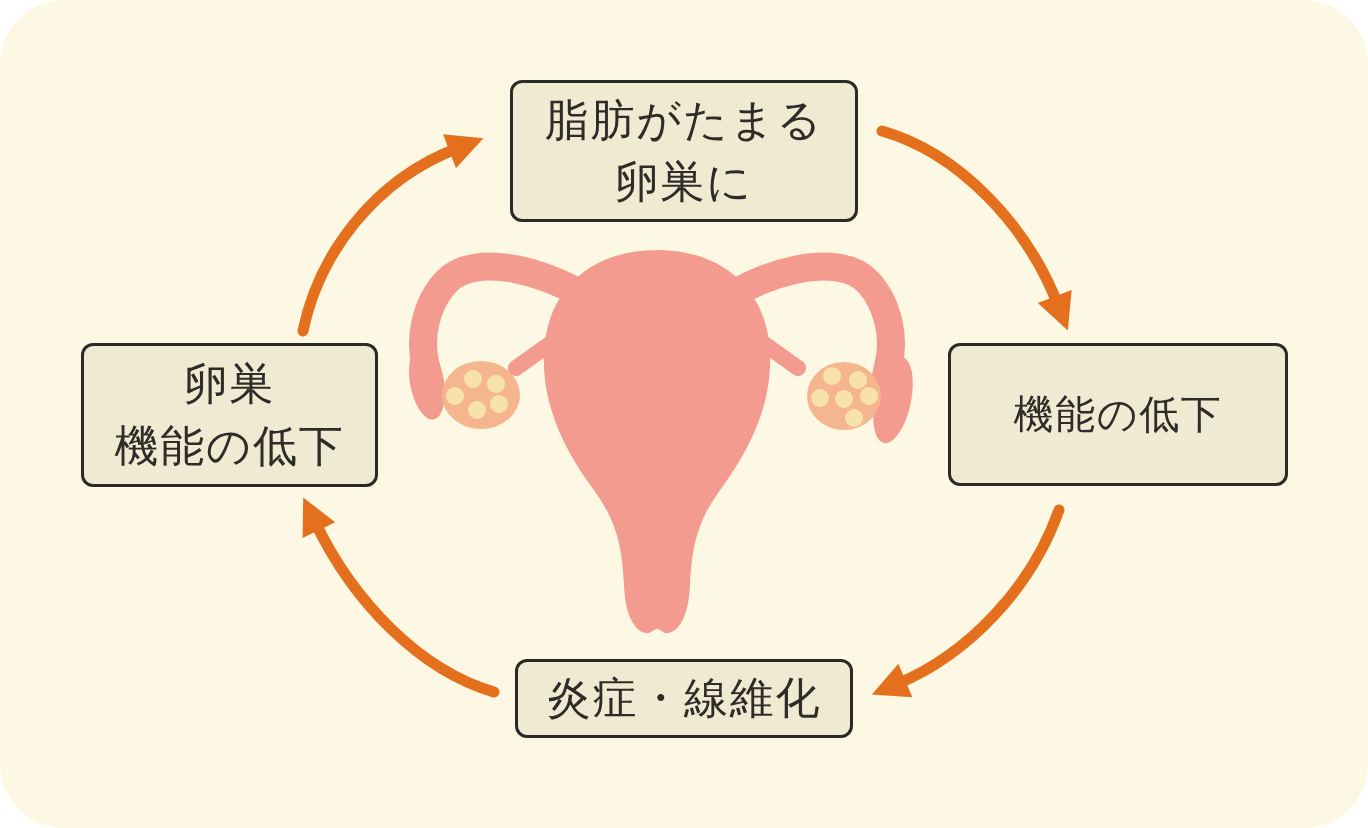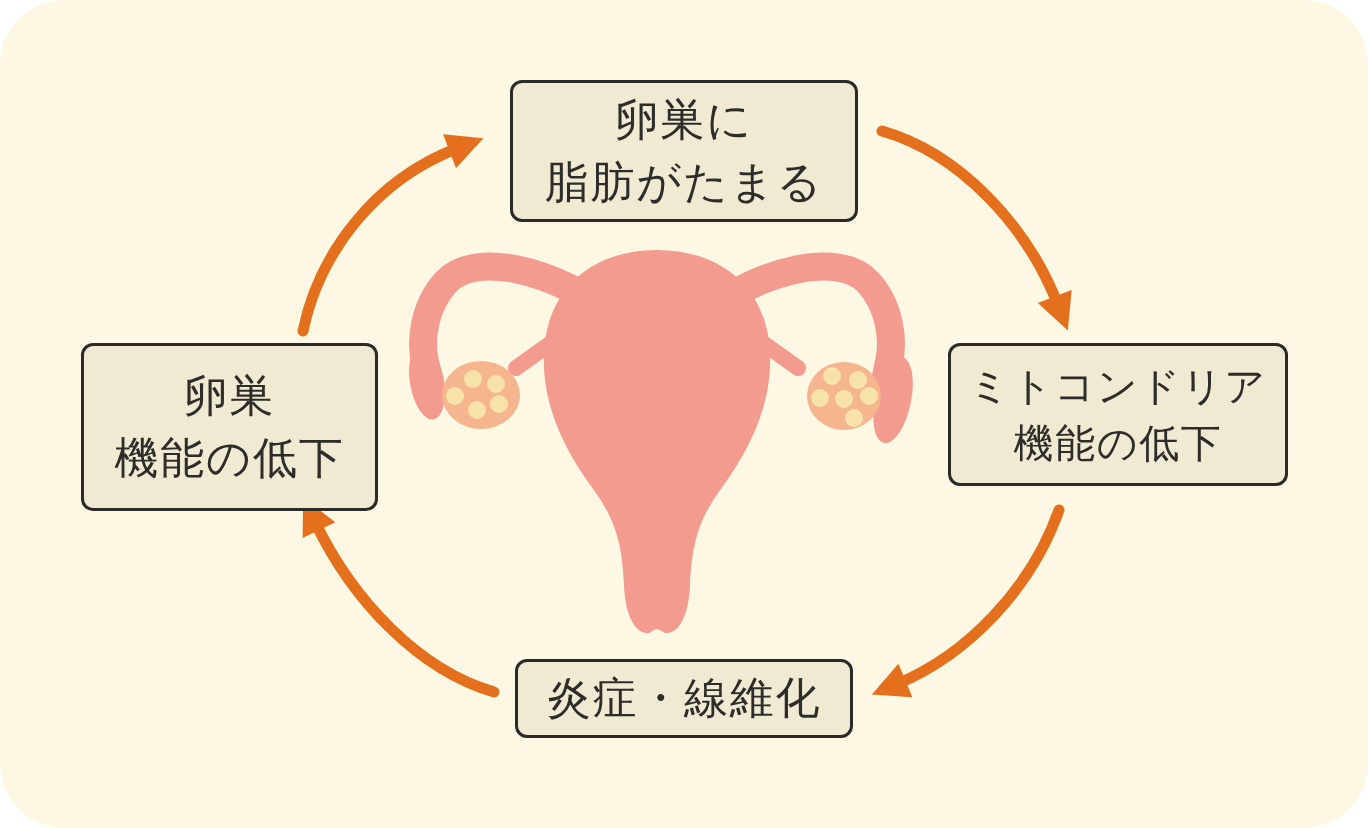--- a/index.html
+++ b/index.html
@@ -40,21 +40,21 @@
     align-items: center;
     justify-content: center;
     text-align: center;
     letter-spacing: 0.04em;
     font-weight: 500;
     line-height: 1.42;
   }
   .box-top    { left: 510px; top: 80px;  width: 348px; height: 142px; font-size: 44px; }
   .box-right  { left: 948px; top: 343px; width: 340px; height: 143px; font-size: 40px; }
   .box-bottom { left: 515px; top: 659px; width: 338px; height: 79px;  font-size: 44px; }
-  .box-left   { left: 81px;  top: 343px; width: 297px; height: 168px; font-size: 44px; }
+  .box-left   { left: 81px;  top: 343px; width: 297px; height: 144px; font-size: 44px; }
   .box-line { display: block; white-space: nowrap; }
 </style>
 </head>
 <body>
 
 <div class="stage">
   <div class="panel"></div>
 
   <svg class="diagram-svg" viewBox="0 0 1368 828" aria-hidden="true">
     <defs>
@@ -109,26 +109,25 @@
 
     <g fill="none" stroke="#E4701E" stroke-width="11" stroke-linecap="round">
       <path d="M 303 331 C 319 254 374 180 458 148" marker-end="url(#ah)"></path>
       <path d="M 882 131 C 959 153 1027 225 1058 305" marker-end="url(#ah)"></path>
       <path d="M 1059 510 C 1031 589 967 655 897 684" marker-end="url(#ah)"></path>
       <path d="M 494 692 C 419 670 353 601 315 522" marker-end="url(#ah)"></path>
     </g>
   </svg>
 
   <div class="cycle-box box-top">
+    <span class="box-line">脂肪がたまる</span>
     <span class="box-line">卵巣に</span>
-    <span class="box-line">脂肪がたまる</span>
   </div>
 
   <div class="cycle-box box-right">
-    <span class="box-line">ミトコンドリア</span>
     <span class="box-line">機能の低下</span>
   </div>
 
   <div class="cycle-box box-bottom">
     <span class="box-line">炎症・線維化</span>
   </div>
 
   <div class="cycle-box box-left">
     <span class="box-line">卵巣</span>
     <span class="box-line">機能の低下</span>

